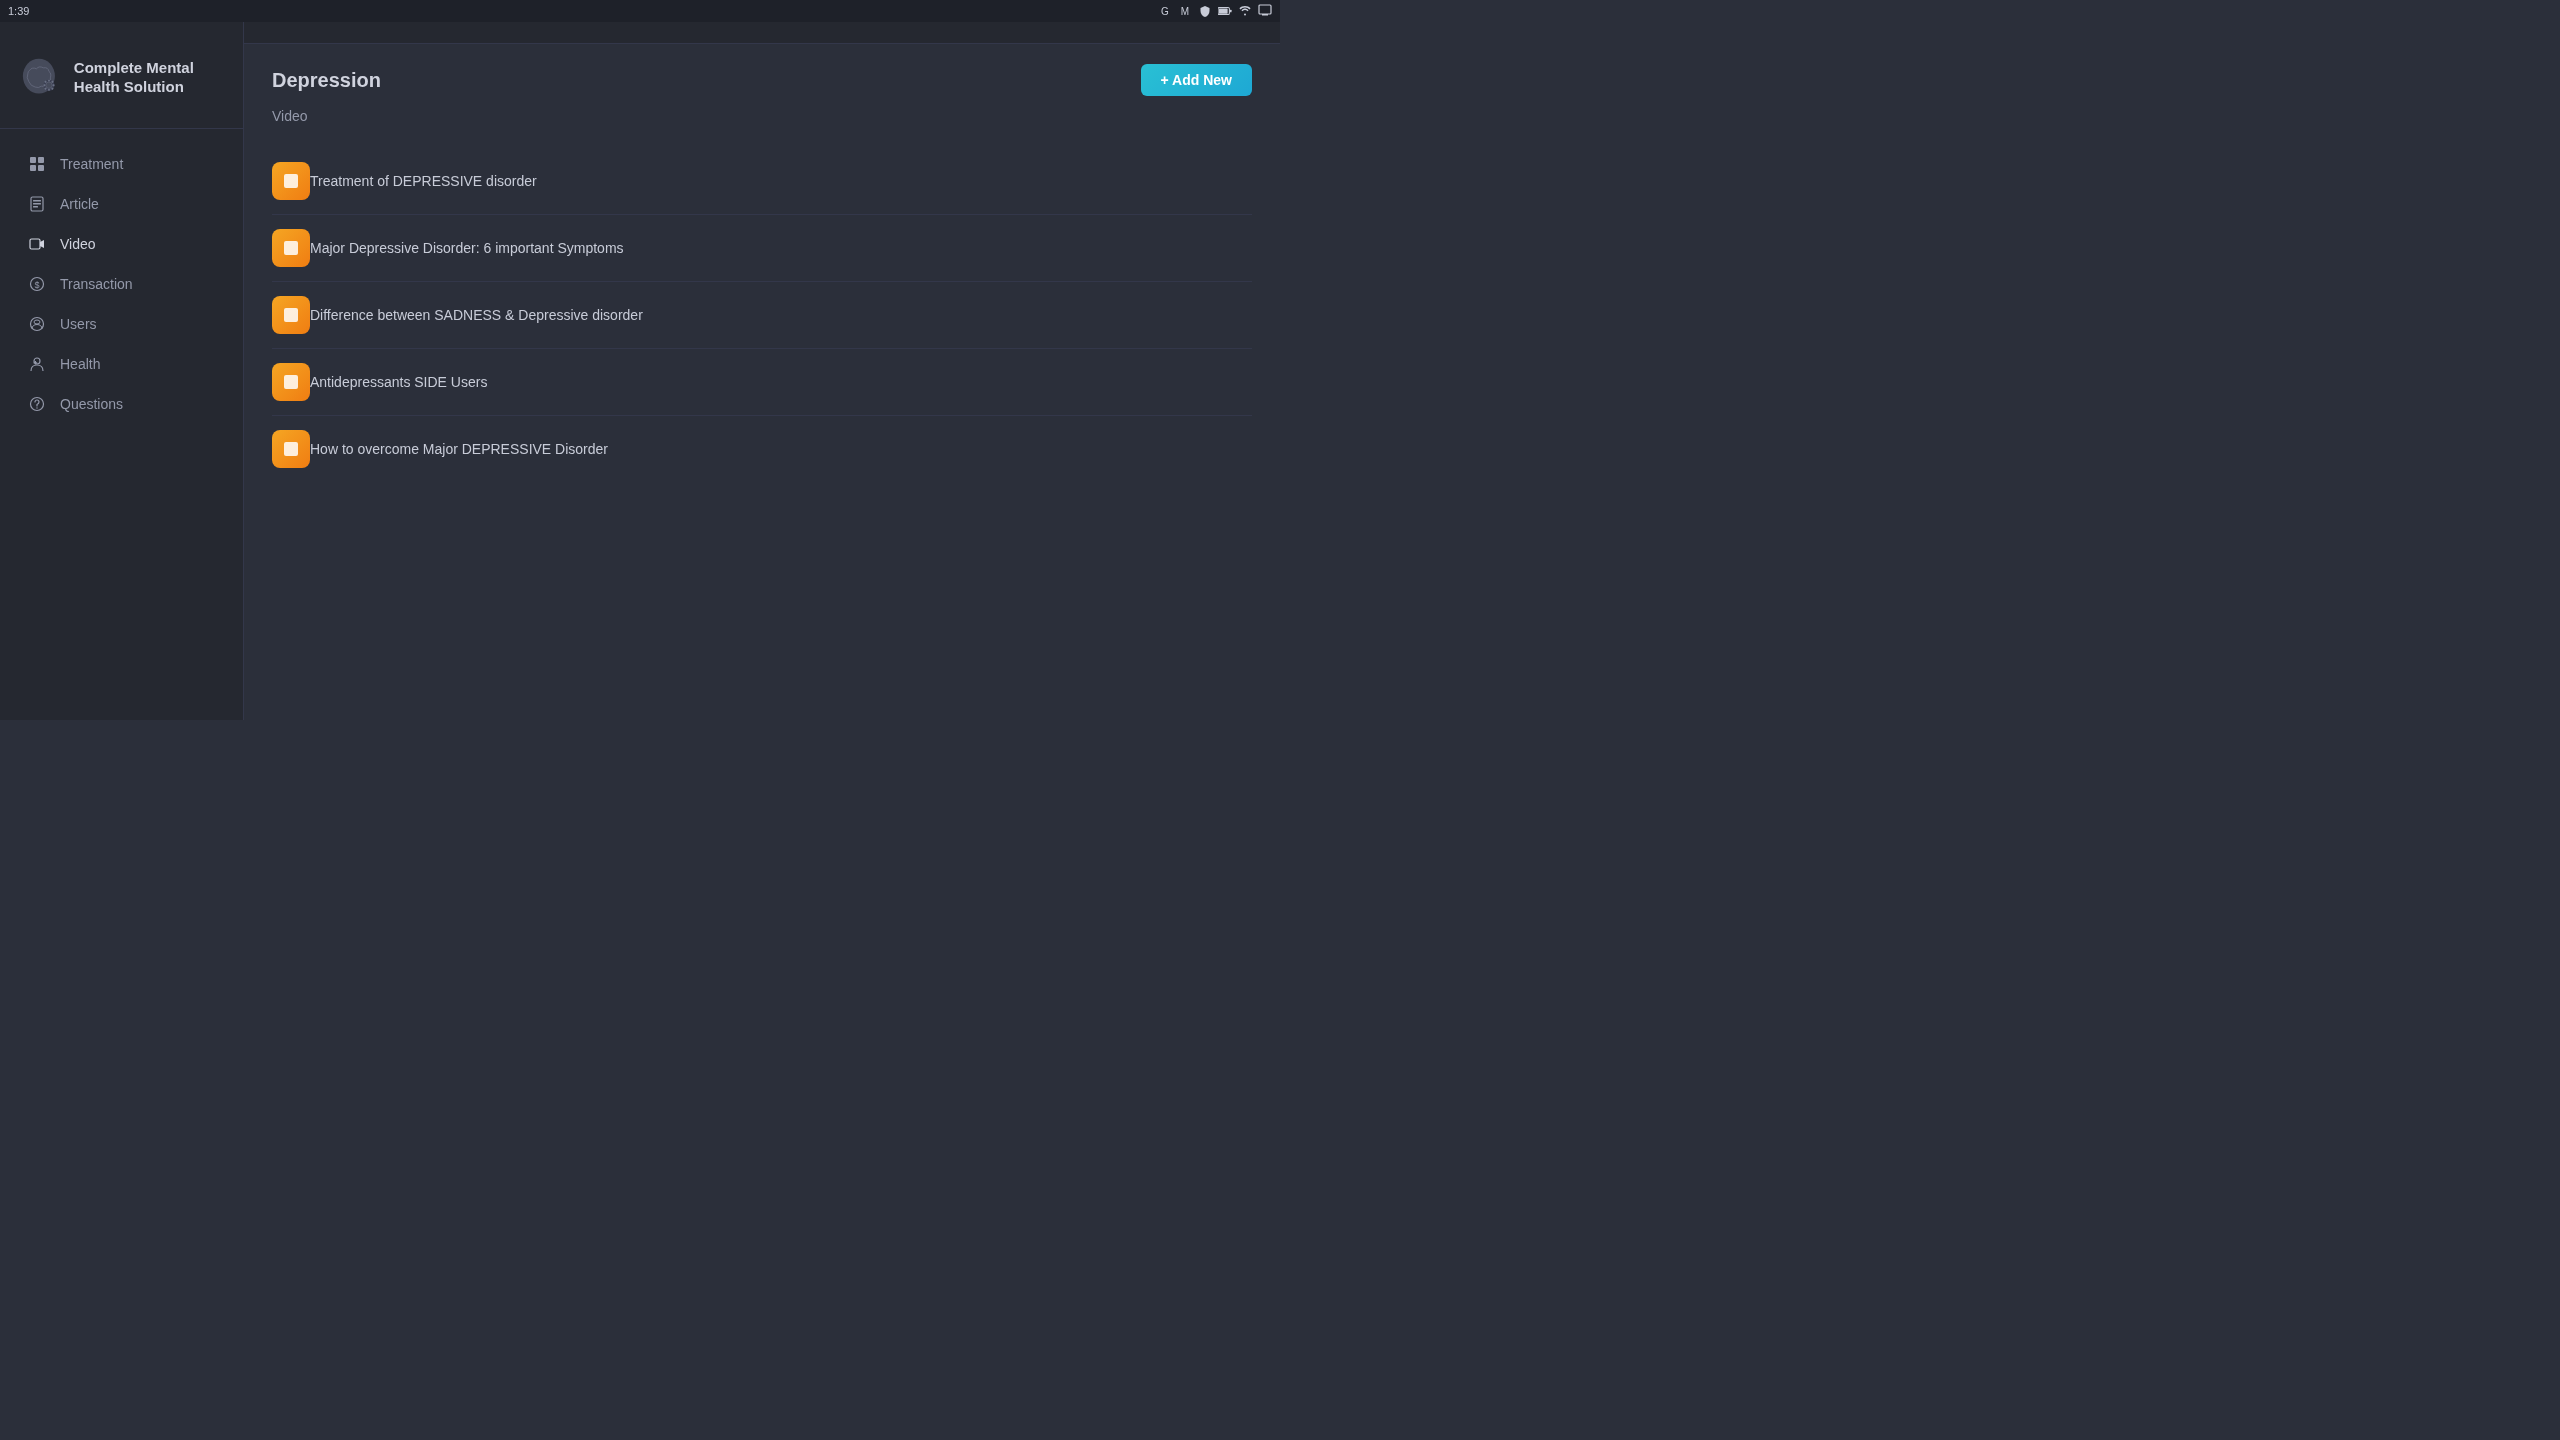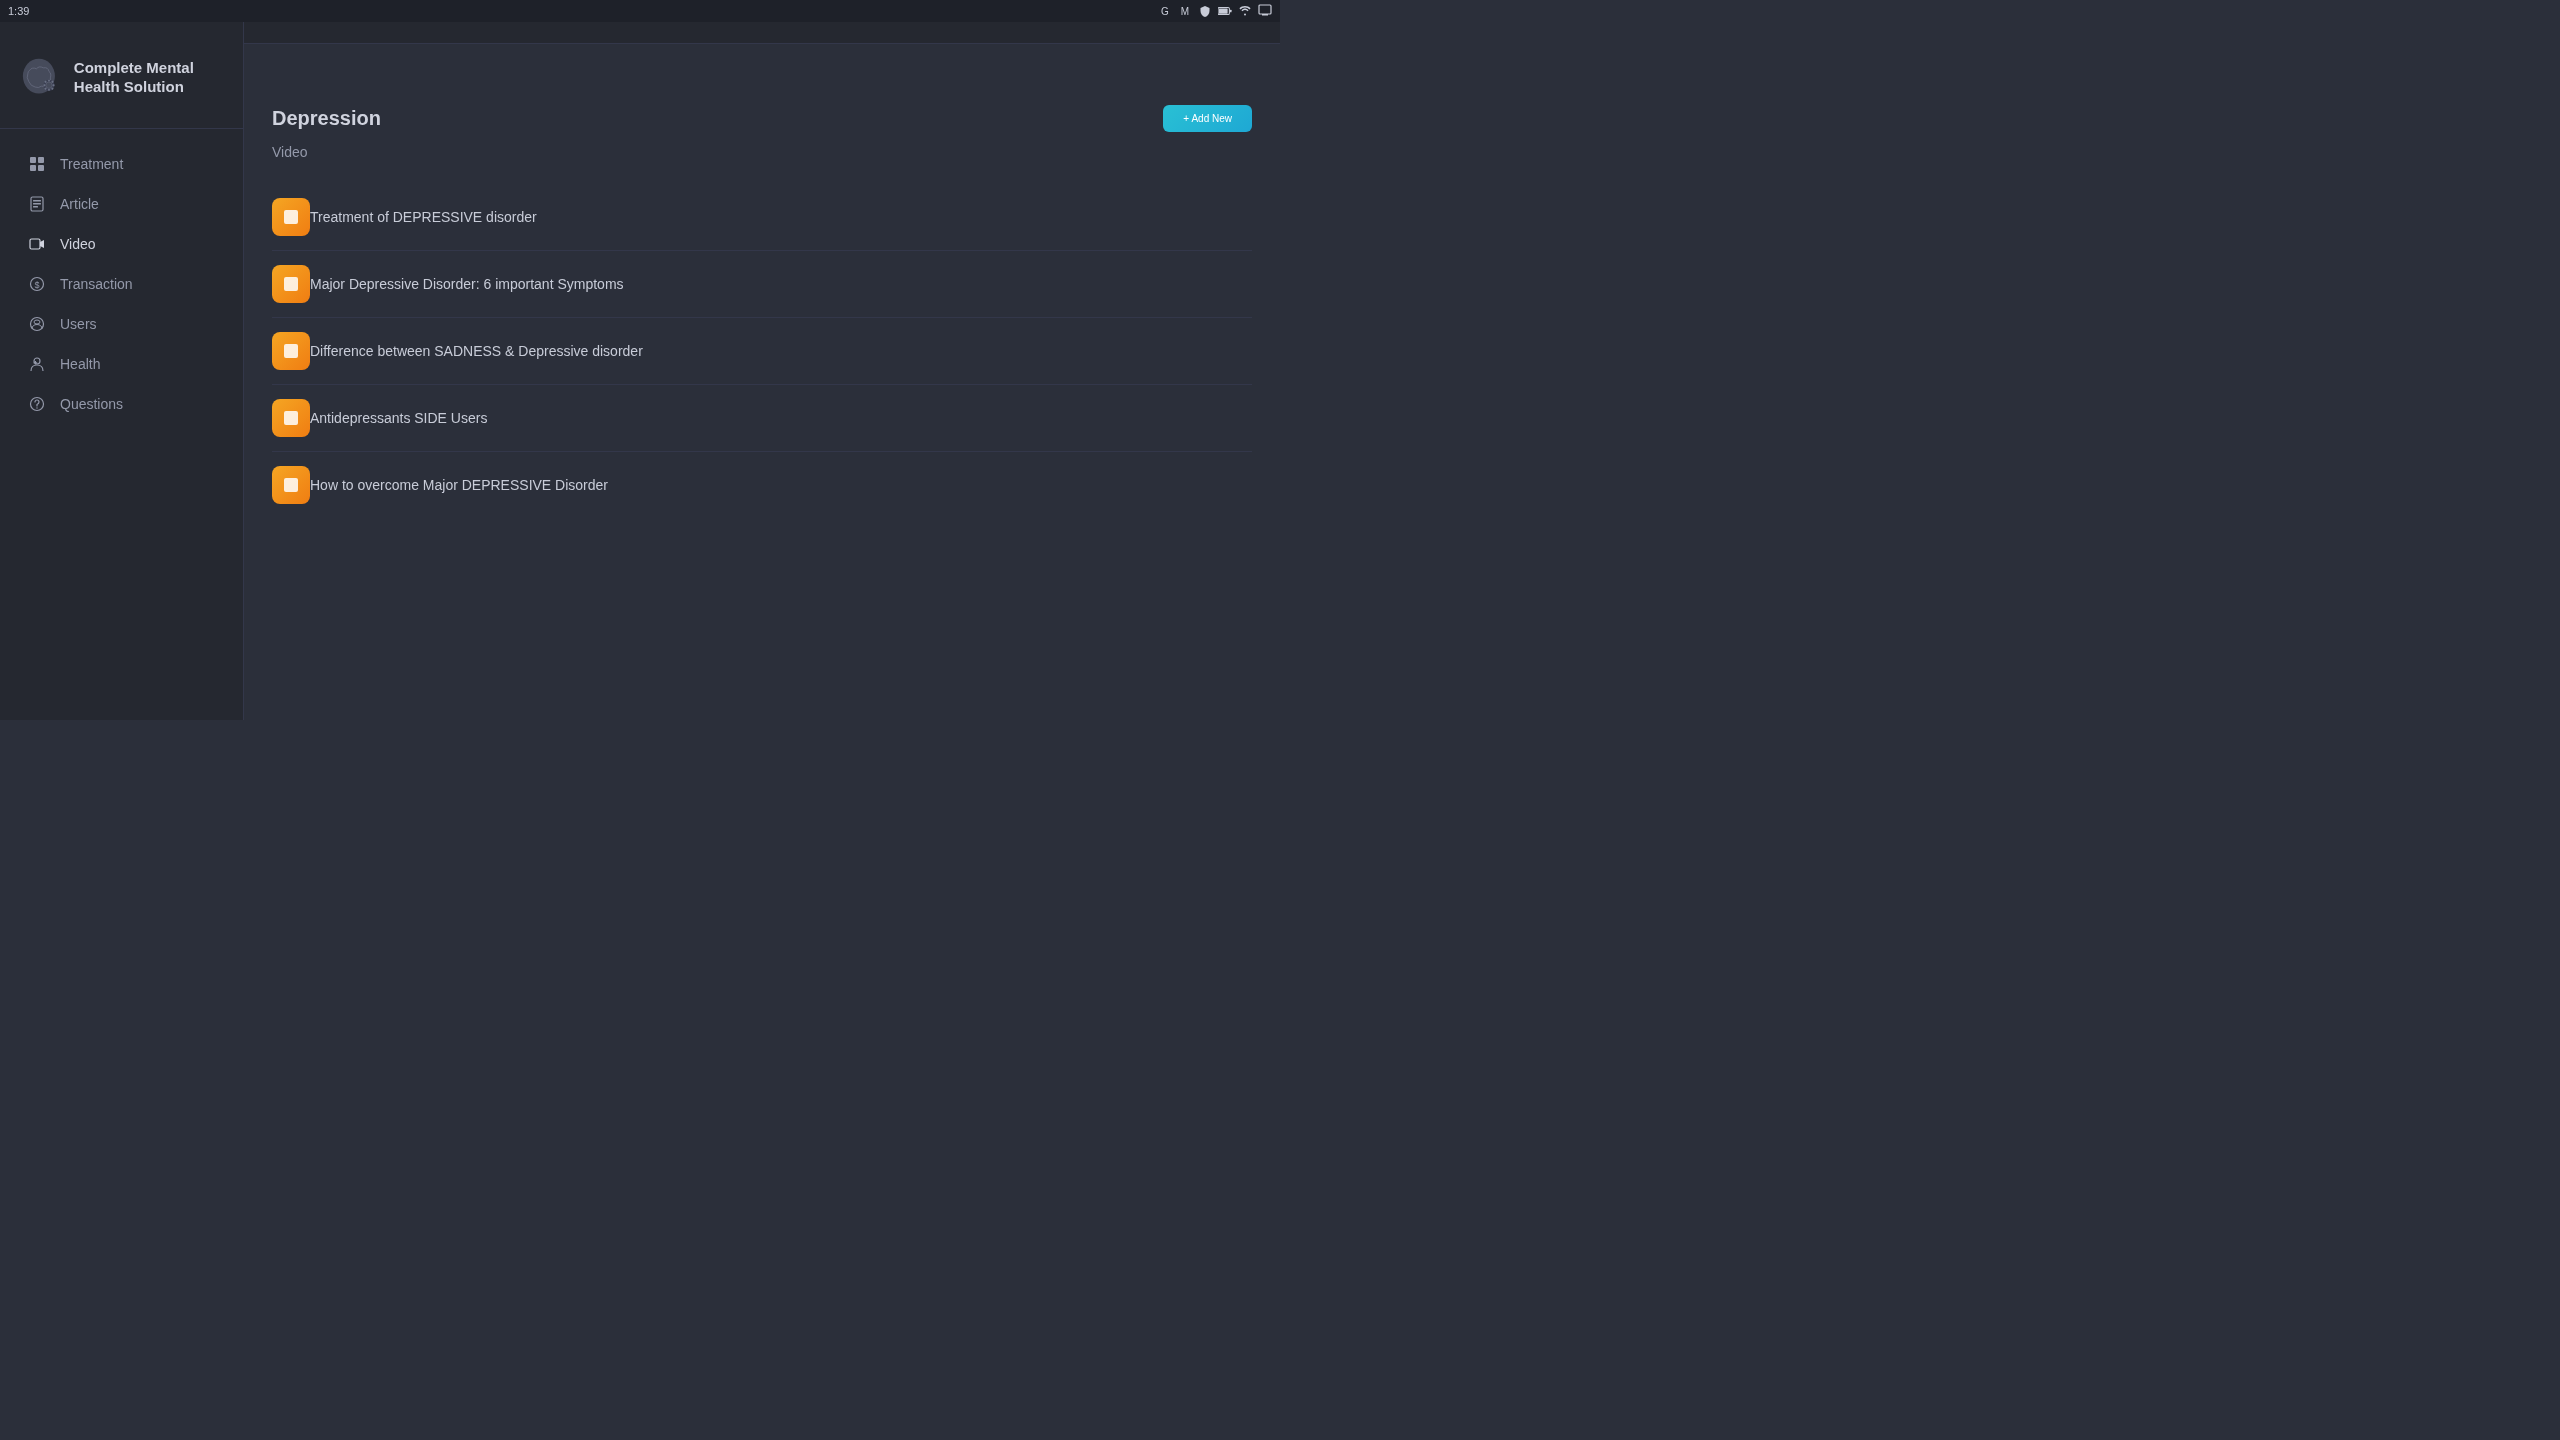--- a/index.html
+++ b/index.html
@@ -137,37 +137,36 @@
       flex: 1;
       padding: 20px 28px;
       overflow-y: auto;
     }
 
     .page-header {
       display: flex;
       align-items: center;
       justify-content: space-between;
       margin-bottom: 12px;
-      margin-top: 41px;
     }
 
     .page-title {
       font-size: 20px;
       font-weight: 600;
       color: #d0d3de;
     }
 
     .add-new-btn {
       background: linear-gradient(135deg, #29c0d4, #1ea8d4);
       color: white;
       border: none;
       border-radius: 6px;
       padding: 8px 20px;
-      font-size: 10px;
-      font-weight: 400;
+      font-size: 14px;
+      font-weight: 700;
       cursor: pointer;
       display: flex;
       align-items: center;
       gap: 8px;
     }
 
     .section-label {
       font-size: 14px;
       color: #9499aa;
       margin-bottom: 16px;

